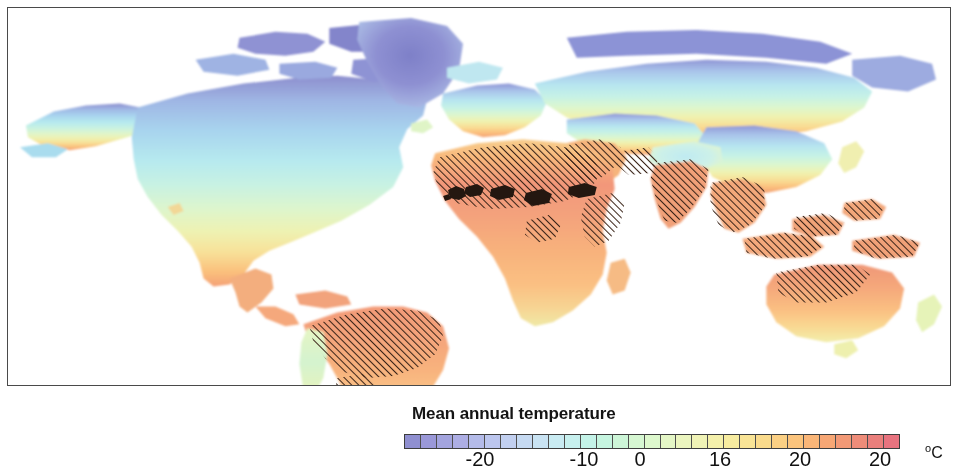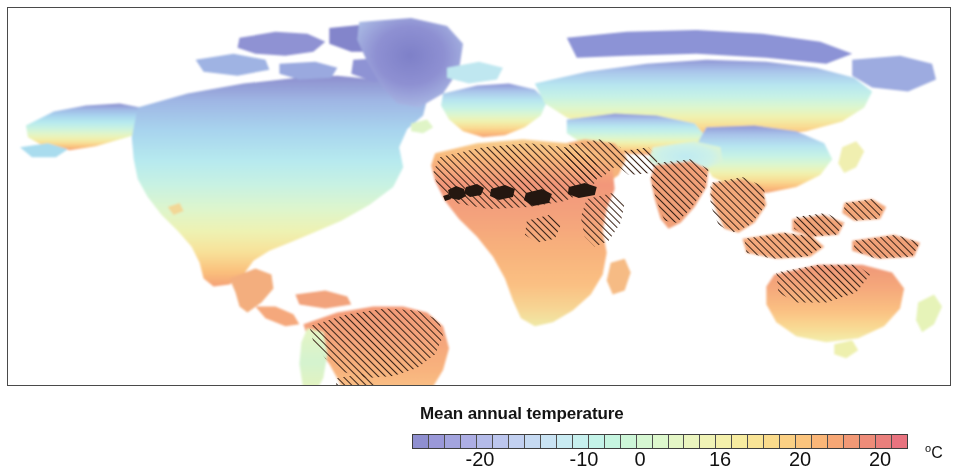--- a/index.html
+++ b/index.html
@@ -13,21 +13,21 @@
 
   
   #map-panel{
     position:absolute;left:7px;top:7px;width:944px;height:379px;
     border:1px solid #4a4a4a;background:#ffffff;box-sizing:border-box;
     overflow:hidden;
   }
   #map-canvas{position:absolute;left:0;top:0;width:100%;height:100%;display:block;}
 
   
-  #legend{position:absolute;left:12px;top:386px;width:880px;height:81px;}
+  #legend{position:absolute;left:4px;top:386px;width:880px;height:81px;}
   #legend-title{
     position:absolute;left:408px;top:18px;
     font-size:17px;font-weight:bold;color:#141414;
     letter-spacing:-0.1px;white-space:nowrap;
   }
   #colorbar-wrap{position:absolute;left:400px;top:48px;width:496px;height:15px;}
   #colorbar{
     position:absolute;left:0;top:0;width:100%;height:100%;
     display:flex;border:1px solid #3d3d3d;box-sizing:border-box;background:#fff;
   }

